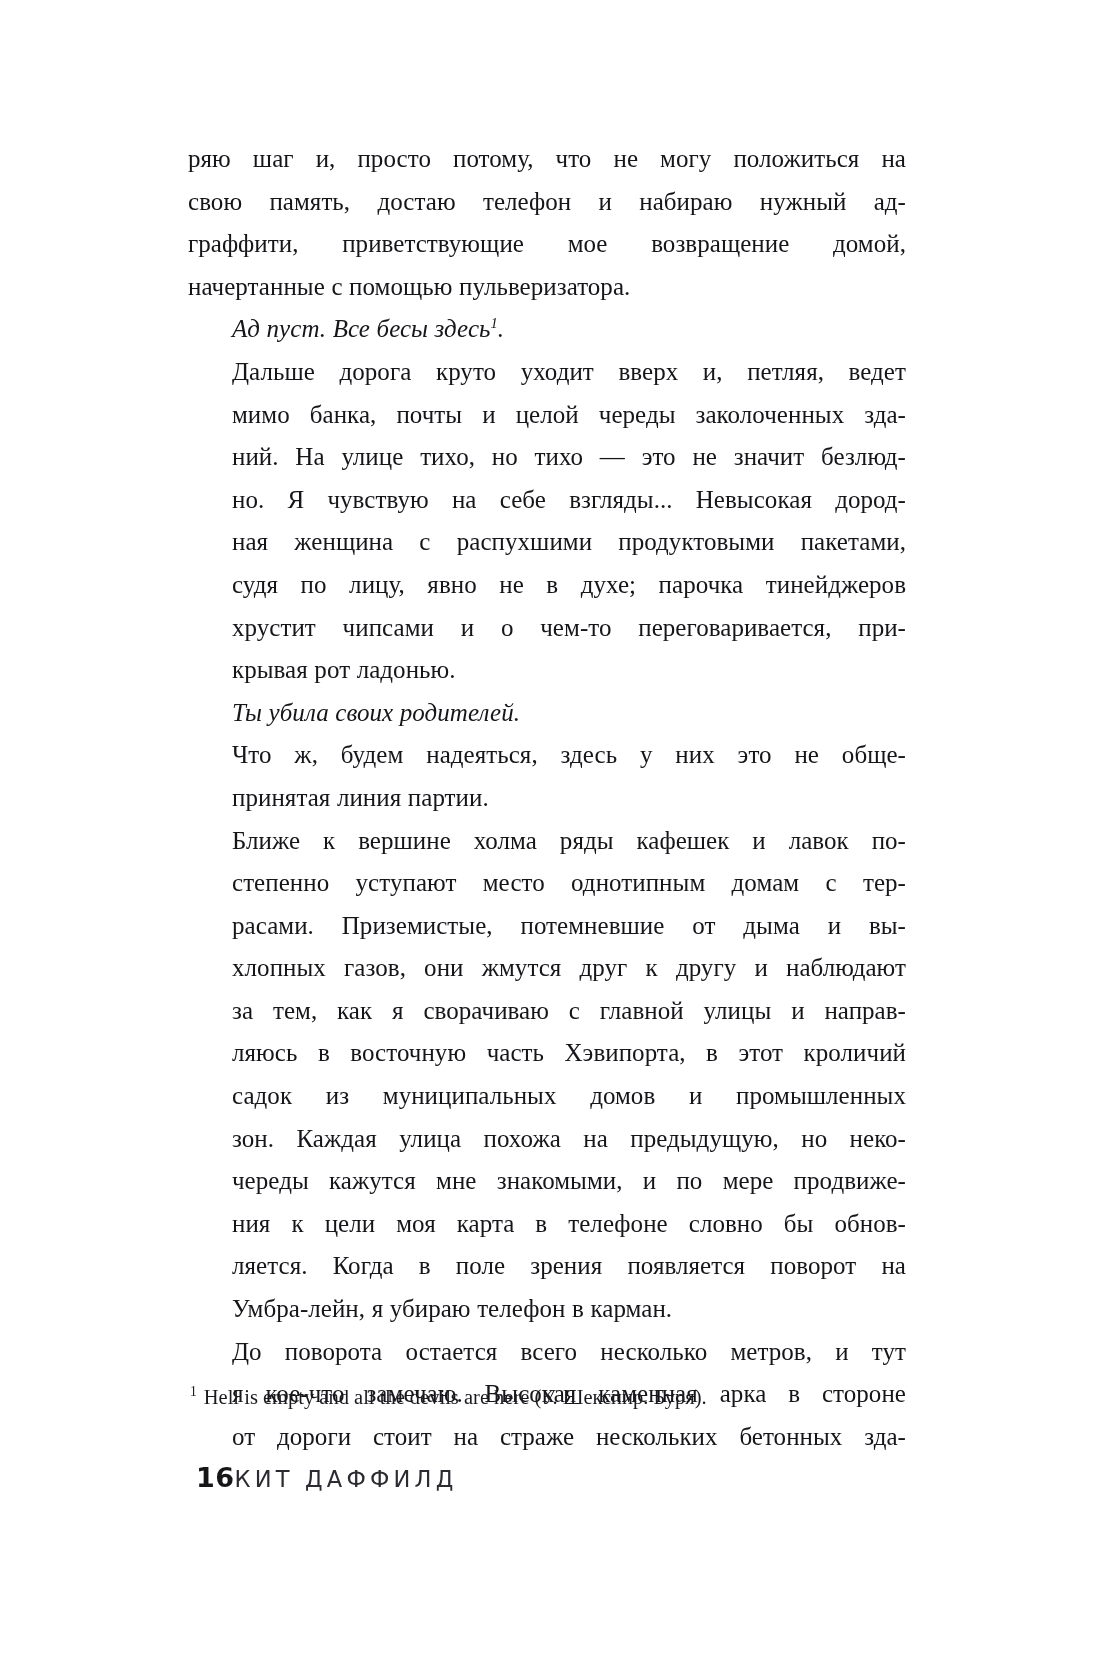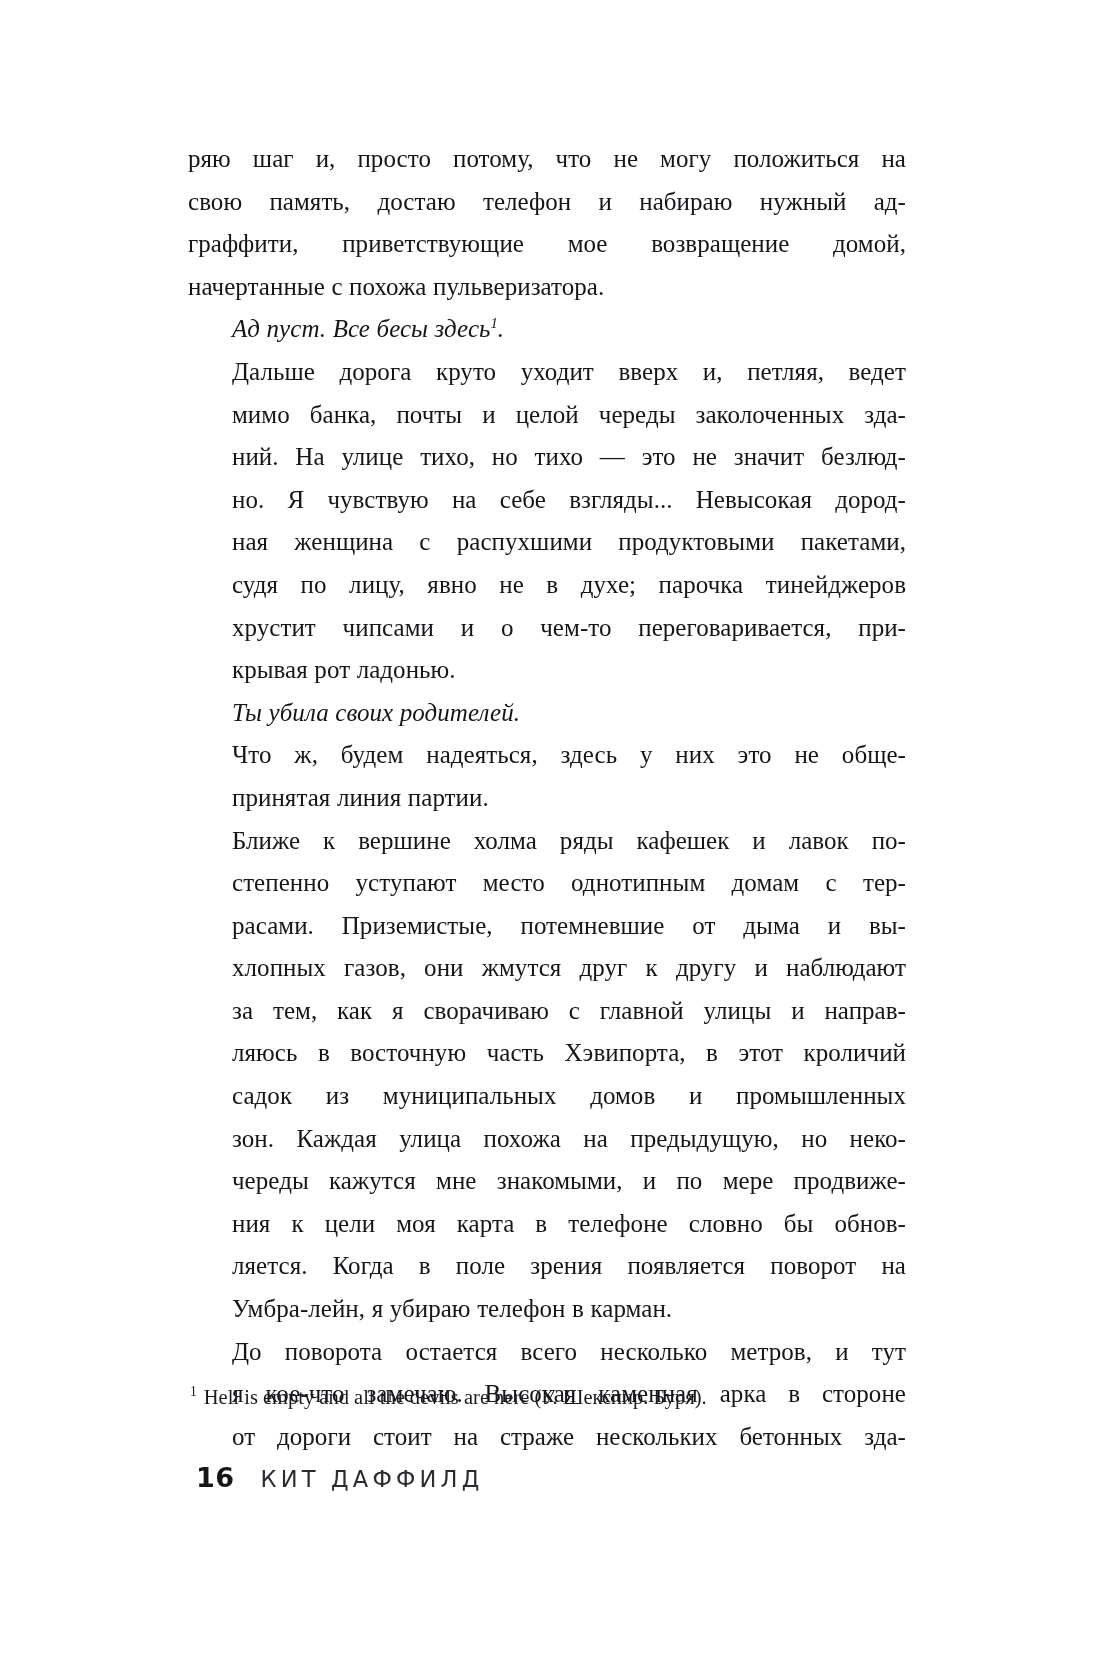--- a/index.html
+++ b/index.html
@@ -86,21 +86,20 @@
     line-height: 0;
     margin-right: 7px;
   }
 
   .footer {
     position: absolute;
     left: 196px;
     top: 1462px;
     display: flex;
     align-items: baseline;
-    gap: 26px;
   }
 
   .folio {
     font-family: "DejaVu Sans", "Liberation Sans", sans-serif;
     font-size: 27px;
     font-weight: 700;
     color: #161619;
     letter-spacing: 0.5px;
   }
 
@@ -117,21 +116,21 @@
 <body>
 
 <div class="page">
 
   <div class="text-block">
 
     <p class="para">
       <span class="ln just">ряю шаг и, просто потому, что не могу положиться на</span>
       <span class="ln just">свою память, достаю телефон и набираю нужный ад-</span>
       <span class="ln just">граффити, приветствующие мое возвращение домой,</span>
-      <span class="ln">начертанные с похожа пульверизатора.</span>
+      <span class="ln">начертанные с помощью пульверизатора.</span>
     </p>
 
     <p class="para indent italic"><span>Ад пуст. Все бесы здесь</span><sup>1</sup><span>.</span></p>
 
     <p class="para indent">
       <span class="ln just">Дальше дорога круто уходит вверх и, петляя, ведет</span>
       <span class="ln just">мимо банка, почты и целой череды заколоченных зда-</span>
       <span class="ln just">ний. На улице тихо, но тихо — это не значит безлюд-</span>
       <span class="ln just">но. Я чувствую на себе взгляды... Невысокая дород-</span>
       <span class="ln just">ная женщина с распухшими продуктовыми пакетами,</span>

